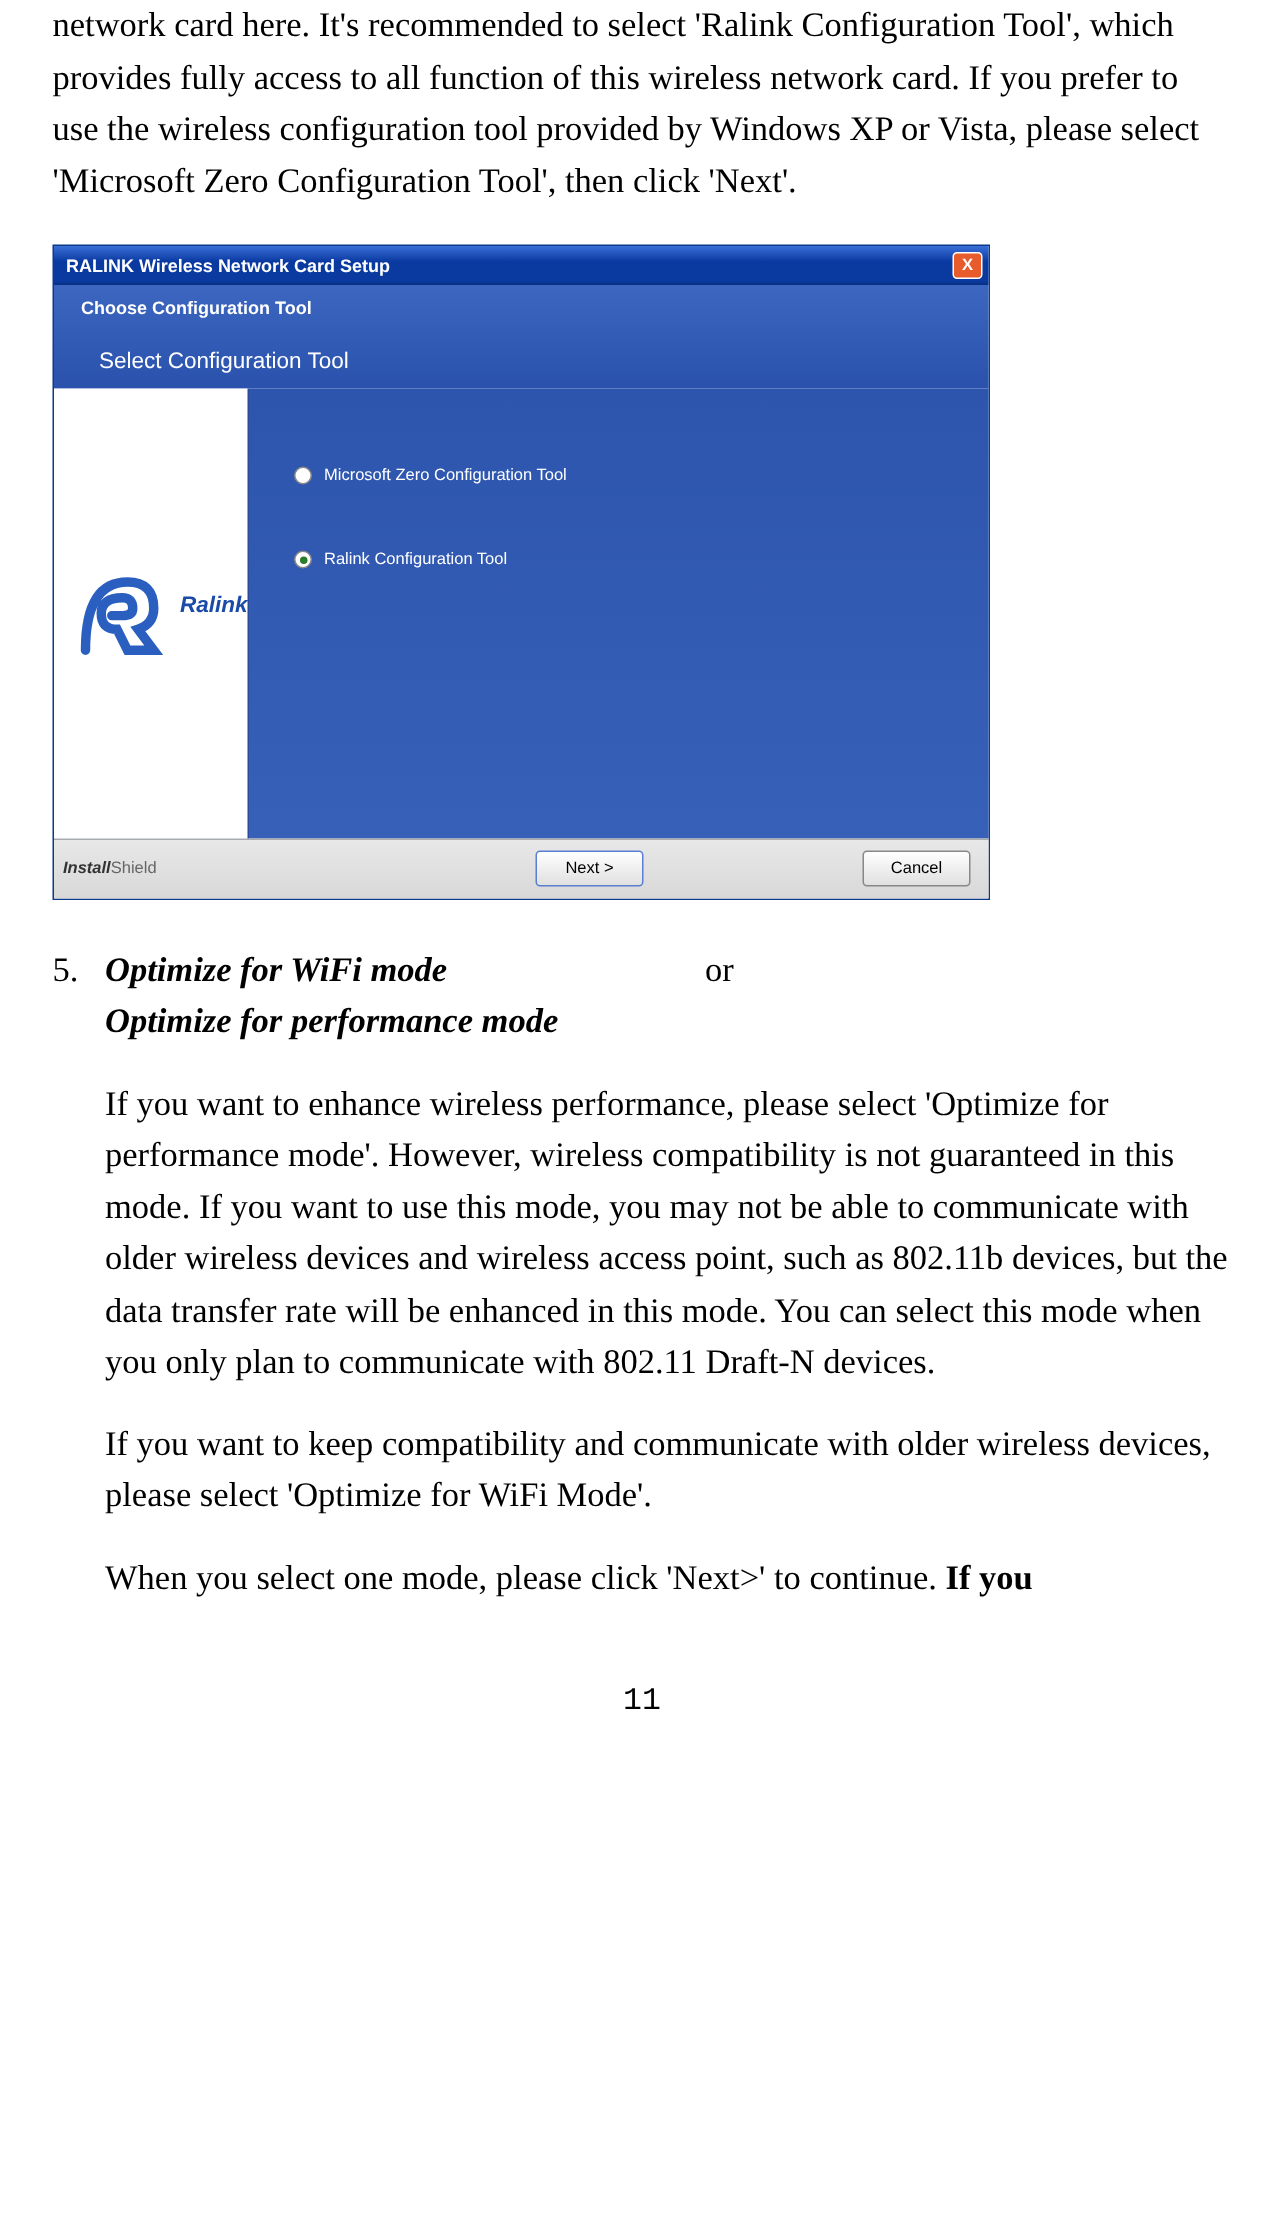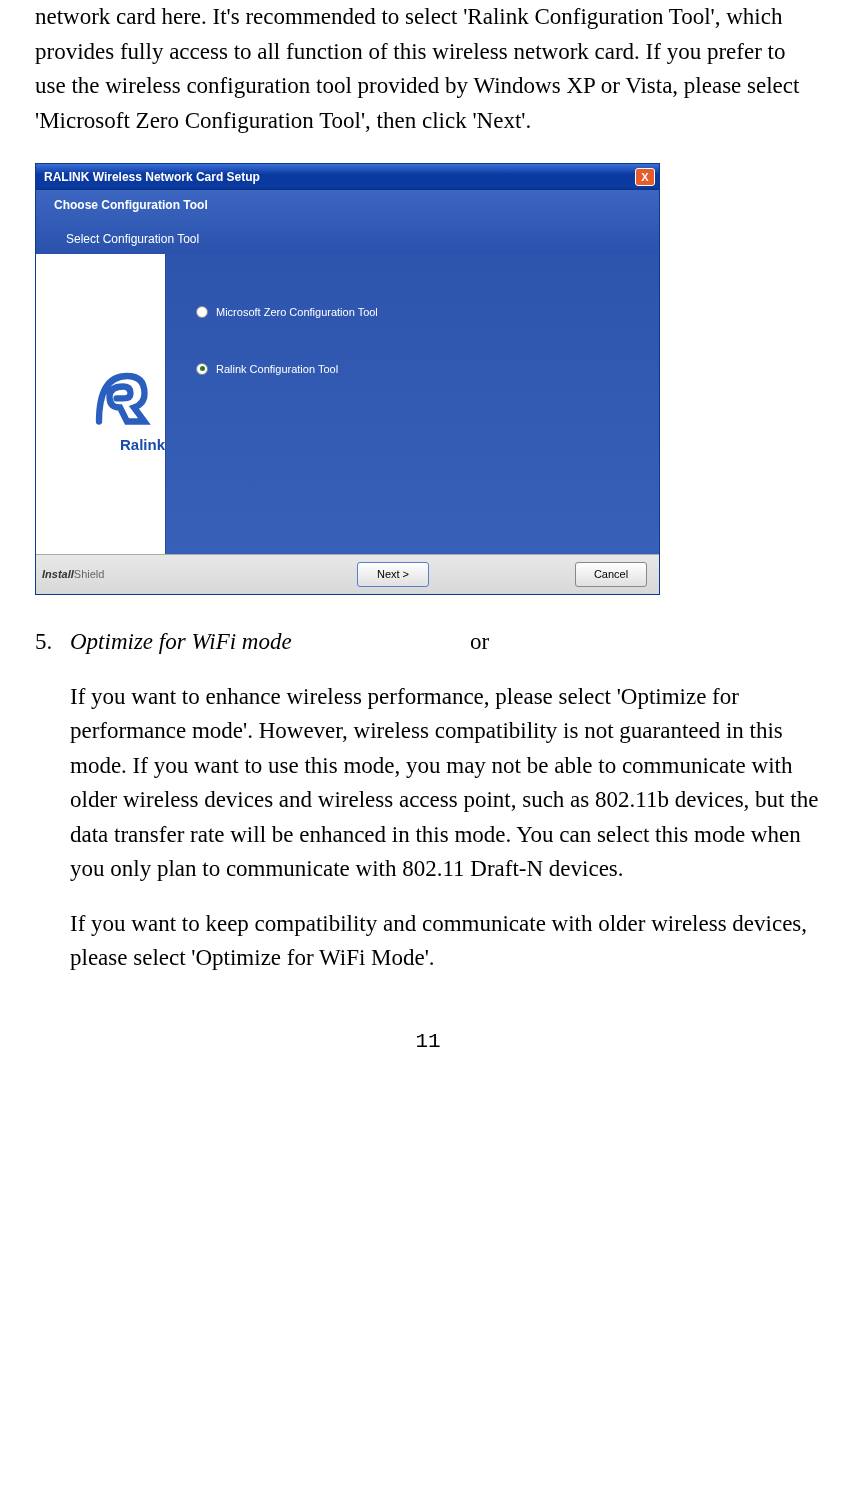--- a/index.html
+++ b/index.html
@@ -10,21 +10,21 @@
       background: #fff;
       color: #000;
       width: 856px;
       padding: 0 20px;
     }
     .content { padding: 0 15px 0 15px; }
     .para { margin-bottom: 20px; }
     .list-item { display: flex; margin-top: 30px; }
     .list-number { width: 35px; flex-shrink: 0; }
     .list-content { flex: 1; }
-    .bold-italic { font-weight: normal; font-style: italic; }
+    .bold-italic { font-weight: bold; font-style: italic; }
     .bold { font-weight: bold; }
     .mode-line { display: flex; }
     .mode-label { width: 400px; }
     .page-number { text-align: center; margin-top: 30px; font-size: 21px; font-family: Liberation Mono, monospace; }
 
     
     .screenshot-wrap { margin: 25px 0 10px 0; }
     .win-window {
       width: 625px;
       border: 1px solid #0a3a8a;
@@ -55,34 +55,35 @@
       font-size: 11px;
       font-weight: bold;
     }
     .win-subheader {
       background: linear-gradient(to bottom, #3c66c0, #2a52ad);
       padding: 6px 18px;
       color: #fff;
       font-size: 12px;
     }
     .win-subheader .sub-title { font-weight: bold; margin-bottom: 16px; }
-    .win-subheader .sub-desc { font-size: 12px; padding-left: 12px; }
+    .win-subheader .sub-desc { font-size: 15px; padding-left: 12px; }
     .win-body {
       display: flex;
       height: 300px;
       background: linear-gradient(to bottom, #2d55ae, #3760b8);
     }
     .win-sidebar {
       width: 130px;
       background: #fff;
       display: flex;
-      align-items: flex-end;
-      justify-content: center;
-      flex-direction: column;
+      align-items: center;
+      justify-content: center;
+      flex-direction: row;
       border-right: 1px solid #2a4a9e;
+      font-style: italic;
     }
     .ralink-logo {
       width: 90px;
       height: 90px;
       position: relative;
       display: flex;
       align-items: center;
       justify-content: center;
     }
     .ralink-logo svg { width: 70px; height: 70px; }
@@ -202,20 +203,24 @@
   </div>
 
   <div class="list-item">
     <div class="list-number">5.</div>
     <div class="list-content">
       <div class="para">
         <div class="mode-line">
           <span class="bold-italic mode-label">Optimize for WiFi mode</span>
           <span>or</span>
         </div>
+        <div class="bold-italic">Optimize for performance mode</div>
       </div>
       <p class="para">If you want to enhance wireless performance, please select 'Optimize for performance mode'. However, wireless compatibility is not guaranteed in this mode. If you want to use this mode, you may not be able to communicate with older wireless devices and wireless access point, such as 802.11b devices, but the data transfer rate will be enhanced in this mode. You can select this mode when you only plan to communicate with 802.11 Draft-N devices.</p>
       <p class="para">If you want to keep compatibility and communicate with older wireless devices, please select 'Optimize for WiFi Mode'.</p>
+      <p class="para">
+        <span>When you select one mode, please click 'Next&gt;' to continue. </span><span class="bold">If you</span>
+      </p>
     </div>
   </div>
 </div>
 
 <div class="page-number">11</div>
 
 </body></html>

